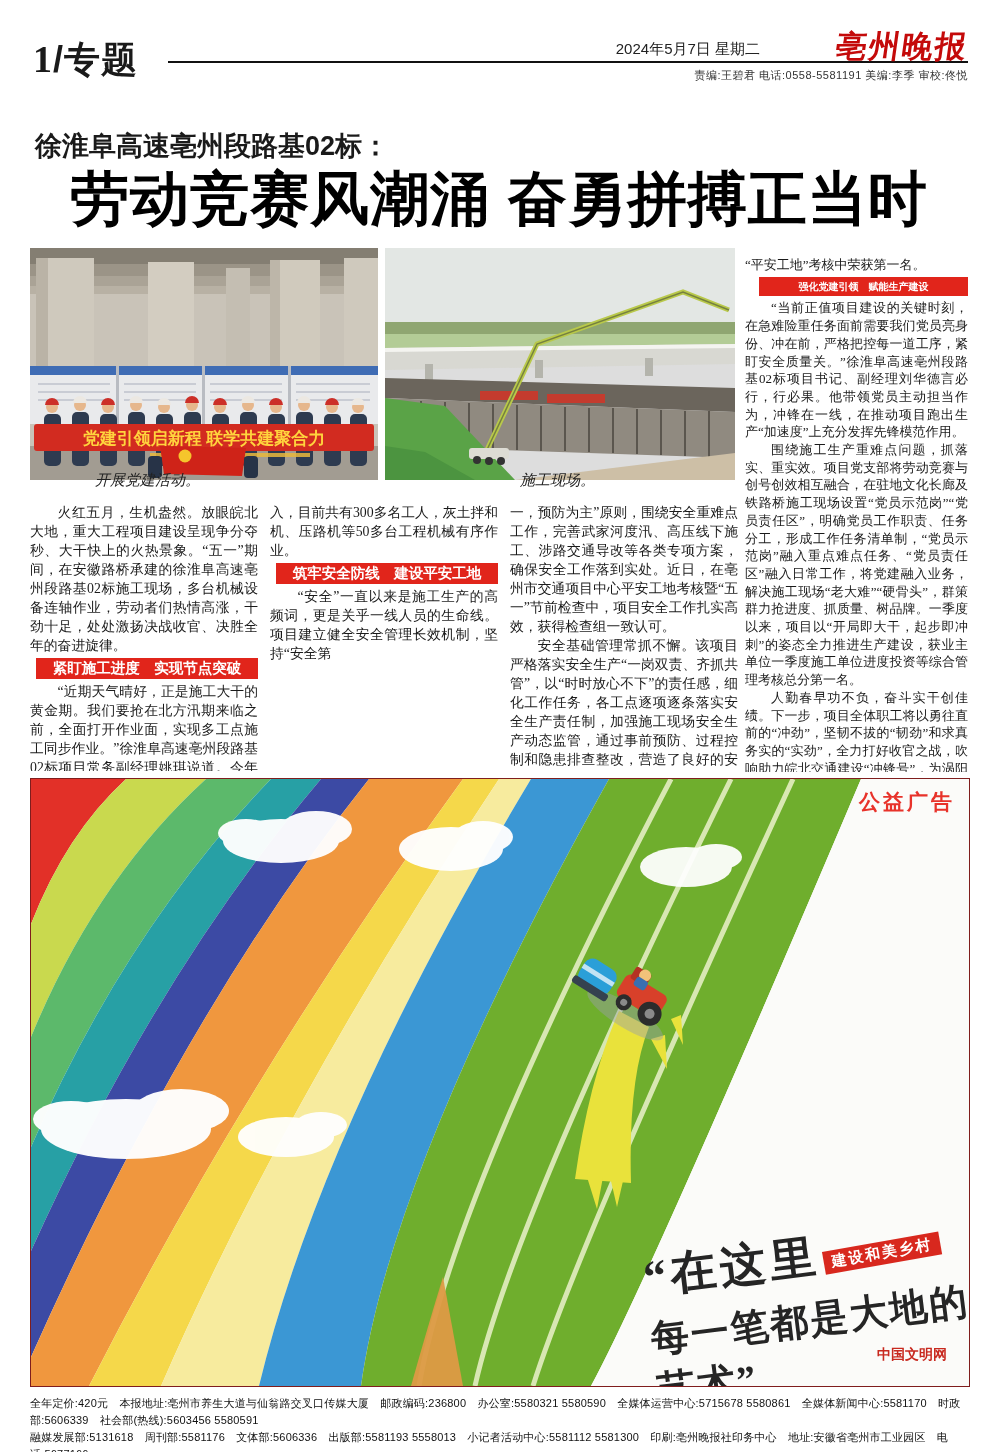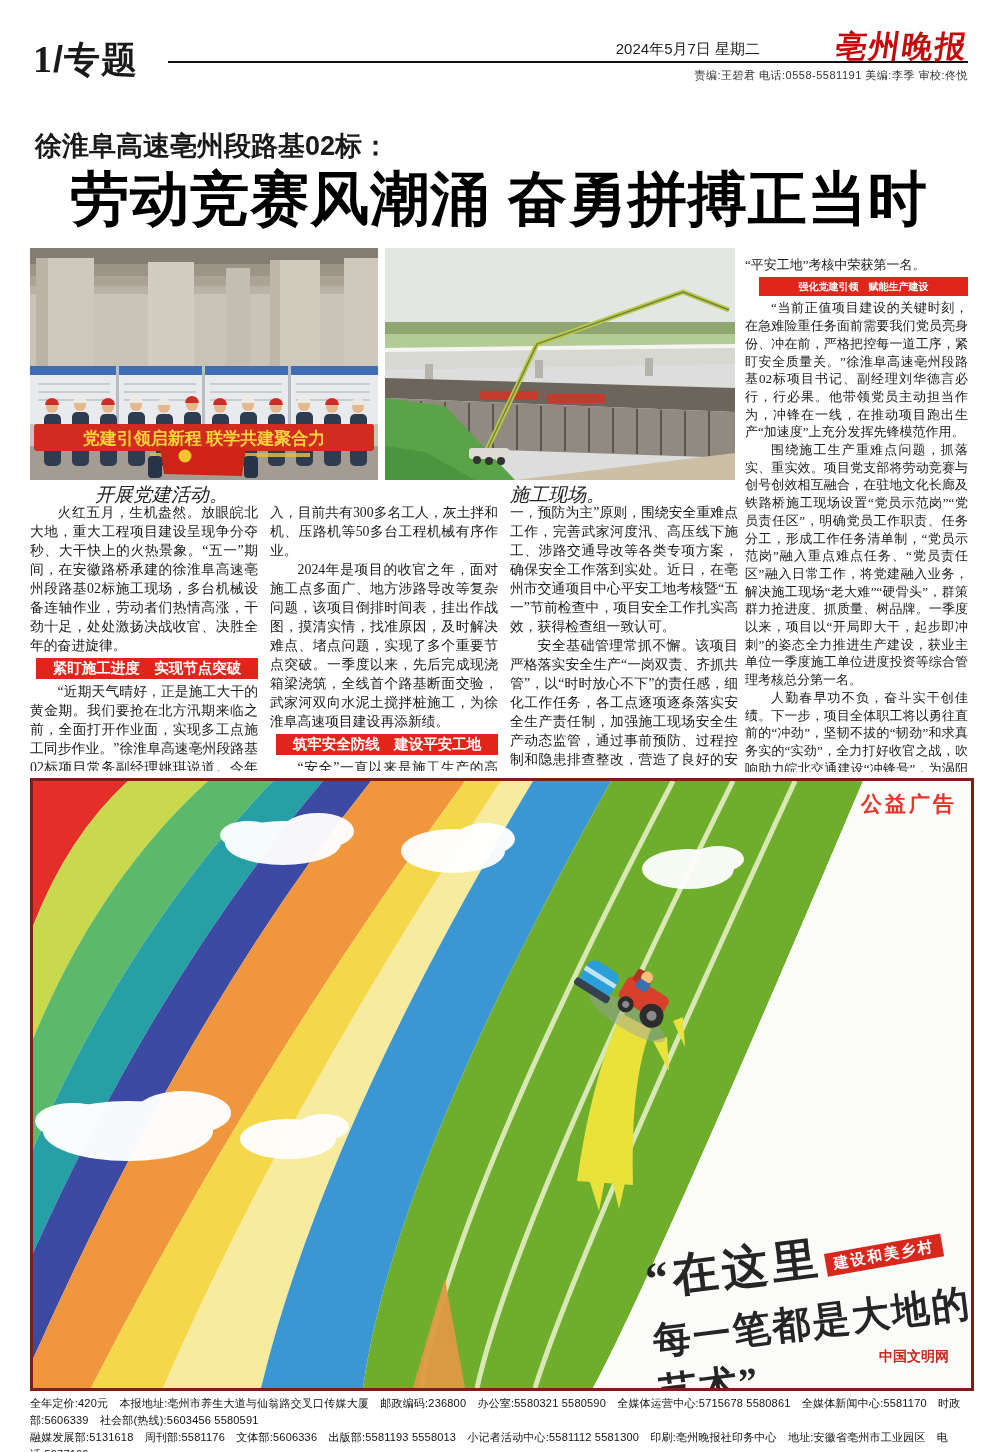--- a/index.html
+++ b/index.html
@@ -17,37 +17,37 @@
         font-family:"Liberation Sans",sans-serif;letter-spacing:.5px;}
   
   .kicker{position:absolute;left:35px;top:128px;font-size:27px;font-weight:bold;
         font-family:"Liberation Sans",sans-serif;}
   .headline{position:absolute;left:30px;top:160px;width:938px;text-align:center;font-size:59px;
         font-weight:bold;font-family:"Liberation Sans",sans-serif;letter-spacing:1px;color:#000;}
   
   .photo{position:absolute;top:248px;height:232px;overflow:hidden;background:#ddd;}
   .photo1{left:30px;width:348px;}
   .photo2{left:385px;width:350px;}
-  .caption{position:absolute;top:482px;font-size:19px;font-style:italic;color:#222;}
+  .caption{position:absolute;top:471px;font-size:15px;font-style:italic;color:#222;}
   .cap1{left:95px;width:214px;}
   .cap2{left:385px;width:345px;text-align:center;}
   
   .col{position:absolute;overflow:hidden;text-align:justify;}
   .c123{top:503px;height:268px;width:228px;font-size:13.8px;line-height:19px;}
   .c1{left:30px;} .c2{left:270px;} .c3{left:510px;}
   .c4{left:745px;top:256px;height:516px;width:223px;font-size:13px;line-height:17.7px;}
   .col p{margin:0;text-indent:2em;}
   .col p.cont{text-indent:0;}
   .subhead{display:block;margin:3px 0 3px 6px;padding:1px 6px;background:#e1251b;color:#fff;
         font-weight:bold;font-family:"Liberation Sans",sans-serif;font-size:14.5px;text-align:center;
         text-indent:0;}
   .c4 .subhead{font-size:10px;margin-left:14px;}
   
   .ad{position:absolute;left:30px;top:778px;width:938px;height:607px;overflow:hidden;
-        border:3px solid #7f1d1d;background:#bef264;}
+        border:1px solid #7f1d1d;background:#bef264;}
   .callig{position:absolute;left:618px;top:448px;transform:rotate(-7deg);color:#252525;
         font-family:"Liberation Serif",serif;}
   .callig .l1{font-size:46px;font-weight:bold;letter-spacing:4px;}
   .badge{display:inline-block;background:#d8281e;color:#fff;font-size:15px;font-weight:bold;
         padding:2px 8px;transform:rotate(-3deg) translateY(-6px);font-family:"Liberation Sans",sans-serif;
         letter-spacing:2px;}
   .callig .l2{font-size:38px;font-weight:bold;letter-spacing:2px;margin-top:6px;}
   .ad-credit{position:absolute;right:22px;bottom:22px;font-size:14px;font-weight:bold;color:#c8291f;}
   
   .footer{position:absolute;left:30px;top:1395px;width:938px;font-size:11px;line-height:17px;
@@ -214,21 +214,20 @@
   <div class="caption cap1">开展党建活动。</div>
   <div class="caption cap2">施工现场。</div>
 
   <div class="col c123 c1">
     <p>火红五月，生机盎然。放眼皖北大地，重大工程项目建设呈现争分夺秒、大干快上的火热景象。“五一”期间，在安徽路桥承建的徐淮阜高速亳州段路基02标施工现场，多台机械设备连轴作业，劳动者们热情高涨，干劲十足，处处激扬决战收官、决胜全年的奋进旋律。</p>
     <span class="subhead">紧盯施工进度　实现节点突破</span>
     <p>“近期天气晴好，正是施工大干的黄金期。我们要抢在北方汛期来临之前，全面打开作业面，实现多工点施工同步作业。”徐淮阜高速亳州段路基02标项目常务副经理姚琪说道。今年以来，为确保工程建设稳步推进，该项目加大人员及设备资源投</p>
   </div>
   <div class="col c123 c2">
     <p class="cont">入，目前共有300多名工人，灰土拌和机、压路机等50多台工程机械有序作业。</p>
-    <p>2024年是项目的收官之年，面对施工点多面广、地方涉路导改等复杂问题，该项目倒排时间表，挂出作战图，摸清实情，找准原因，及时解决难点、堵点问题，实现了多个重要节点突破。一季度以来，先后完成现浇箱梁浇筑，全线首个路基断面交验，武家河双向水泥土搅拌桩施工，为徐淮阜高速项目建设再添新绩。</p>
     <span class="subhead">筑牢安全防线　建设平安工地</span>
     <p>“安全”一直以来是施工生产的高频词，更是关乎一线人员的生命线。项目建立健全安全管理长效机制，坚持“安全第</p>
   </div>
   <div class="col c123 c3">
     <p class="cont">一，预防为主”原则，围绕安全重难点工作，完善武家河度汛、高压线下施工、涉路交通导改等各类专项方案，确保安全工作落到实处。近日，在亳州市交通项目中心平安工地考核暨“五一”节前检查中，项目安全工作扎实高效，获得检查组一致认可。</p>
     <p>安全基础管理常抓不懈。该项目严格落实安全生产“一岗双责、齐抓共管”，以“时时放心不下”的责任感，细化工作任务，各工点逐项逐条落实安全生产责任制，加强施工现场安全生产动态监管，通过事前预防、过程控制和隐患排查整改，营造了良好的安全氛围。项目在总监办2024年一季度</p>
   </div>
   <div class="col c4">
     <p class="cont">“平安工地”考核中荣获第一名。</p>
     <span class="subhead">强化党建引领　赋能生产建设</span>

